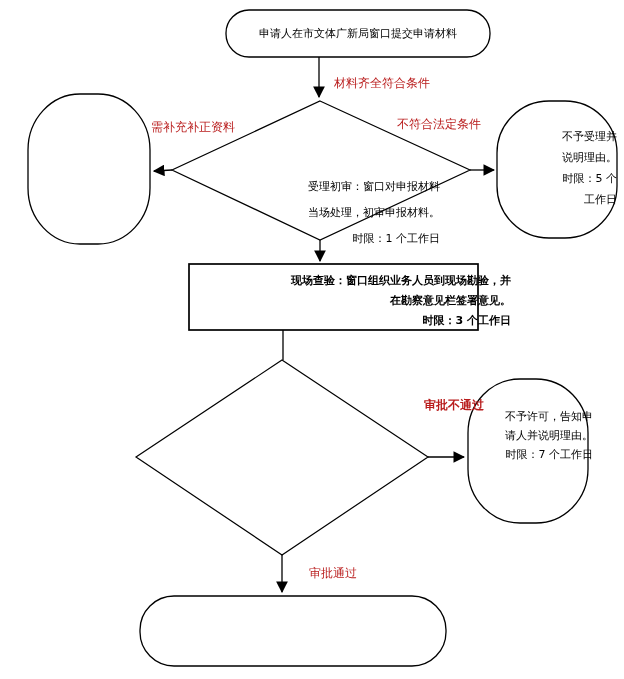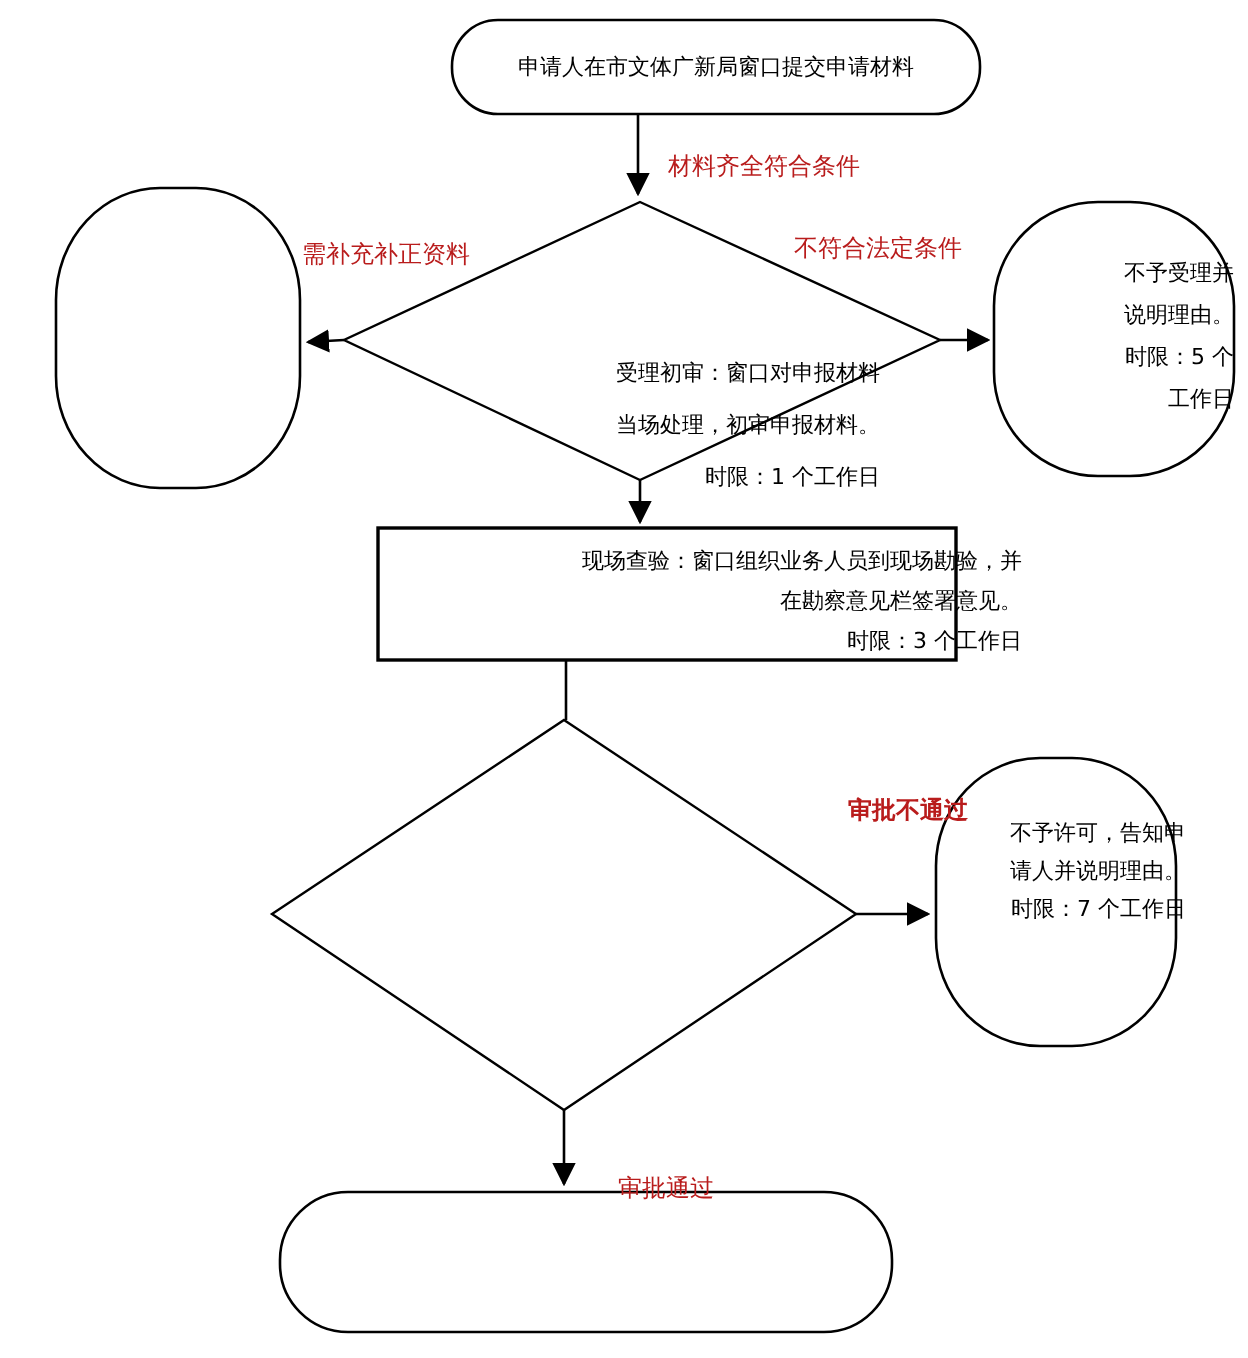--- a/index.html
+++ b/index.html
@@ -34,30 +34,30 @@
     font-size: 12px;
     line-height: 14px;
     white-space: pre;
     color: #b91c1c;
   }
   .start-text    { left: 228px; top: 12px;  width: 260px; height: 44px;
                    display: flex; align-items: center; justify-content: center; }
   .supplement-text { left: 23px;  top: 118px; width: 130px; line-height: 22px; }
   .decision1-text  { left: 200px; top: 137px; width: 240px; line-height: 26px; margin-top: 37px; }
   .reject-text     { left: 497px; top: 126px; width: 120px; line-height: 21px; }
-  .sitecheck-text  { left: 188px; top: 271px; width: 323px; line-height: 20px; }
+  .sitecheck-text  { left: 188px; top: 271px; width: 323px; line-height: 20px; font-weight: bold; }
   .decision2-text  { left: 172px; top: 433px; width: 220px; line-height: 20px; }
   .deny-text       { left: 463px; top: 407px; width: 130px; line-height: 19px; }
   .issue-text      { left: 137px; top: 608px; width: 310px; line-height: 25px; }
 
   .label-materials  { left: 334px; top: 76px;  }
   .label-supplement { left: 151px; top: 120px; }
   .label-notlegal   { left: 397px; top: 117px; }
   .label-fail       { left: 424px; top: 398px; font-weight: bold; }
-  .label-pass       { left: 309px; top: 566px; margin-top: 21px; }
+  .label-pass       { left: 309px; top: 566px; }
 </style>
 </head>
 <body>
 
 <div class="canvas">
 
   <svg class="layer-svg" width="624" height="679" viewBox="0 0 624 679">
     <defs>
       <marker id="arrow" viewBox="0 0 10 10" refX="9" refY="5" markerWidth="9" markerHeight="9" orient="auto-start-reverse">
         <path d="M0,0 L10,5 L0,10 z" fill="#000000"></path>

